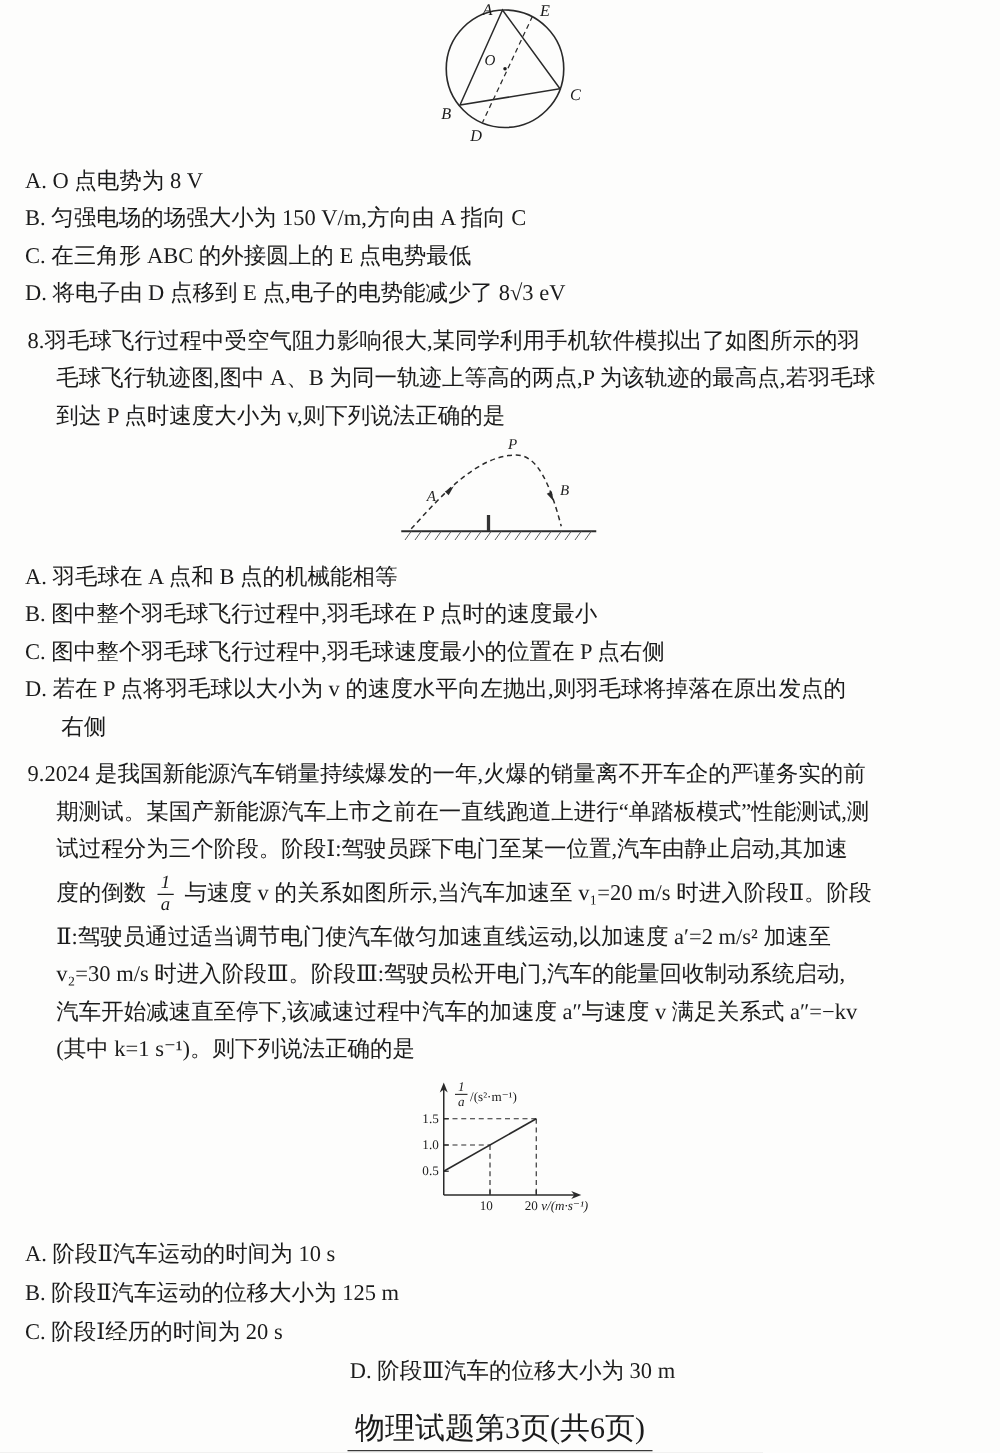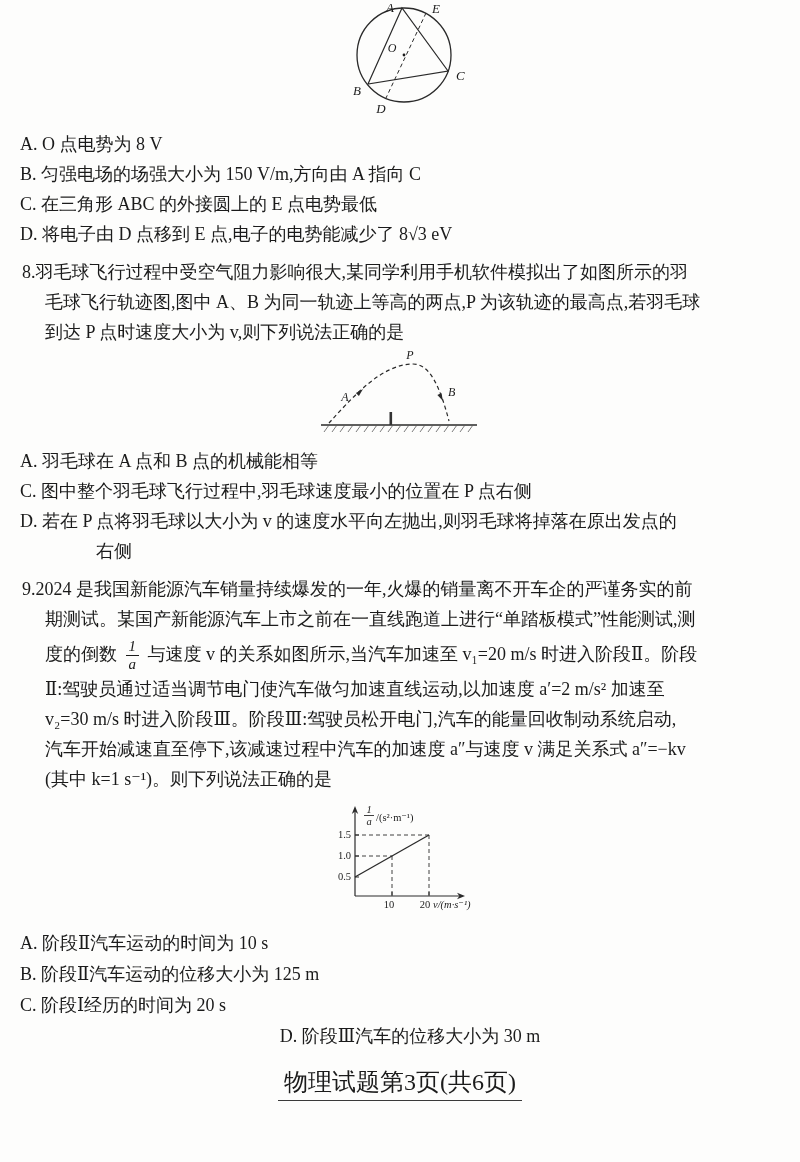--- a/index.html
+++ b/index.html
@@ -5,21 +5,21 @@
   html,body{margin:0;padding:0;background:#e8e8e8;}
   .page{
     width:800px;height:1162px;margin:0 auto;background:#fdfdfc;position:relative;
     font-family:"Liberation Serif","DejaVu Serif",serif;
     color:#1b1b1b;font-size:18px;overflow:hidden;
   }
   .line{line-height:30px;white-space:nowrap;}
   .qfirst{padding-left:22px;}
   .cont{padding-left:45px;}
   .opt{padding-left:20px;line-height:30px;white-space:nowrap;}
-  .opt-cont{padding-left:96px;line-height:30px;white-space:nowrap;}
+  .opt-cont{padding-left:49px;line-height:30px;white-space:nowrap;}
   .fig{text-align:center;position:relative;}
   .fig1{left:7px;padding-top:0;}
   .fig2{left:6px;padding:2px 0 0 0;}
   .fig3{left:8px;padding:4px 0 0 0;}
   .q7opts{margin-top:6px;}
   .stem{margin-top:8px;}
   .frac-line{line-height:40px;}
   .frac{
     display:inline-flex;flex-direction:column;align-items:center;
     vertical-align:middle;line-height:1.05;margin:0 4px;font-style:italic;
@@ -95,28 +95,30 @@
       <polygon points="44,40 39.9,47.1 36.9,44.1" fill="#2a2a2a"></polygon>
       <polygon points="124,52 122.4,43.9 118.4,45.9" fill="#2a2a2a"></polygon>
       <text x="91" y="10" font-size="12" text-anchor="middle" class="pt-label">P</text>
       <text x="26" y="52" font-size="12" text-anchor="middle" class="pt-label">A</text>
       <text x="129" y="47" font-size="12" text-anchor="start" class="pt-label">B</text>
     </svg>
   </div>
 
   <div>
     <div class="opt">A. 羽毛球在 A 点和 B 点的机械能相等</div>
+    <div class="opt">B. 图中整个羽毛球飞行过程中,羽毛球在 P 点时的速度最小</div>
     <div class="opt">C. 图中整个羽毛球飞行过程中,羽毛球速度最小的位置在 P 点右侧</div>
     <div class="opt">D. 若在 P 点将羽毛球以大小为 v 的速度水平向左抛出,则羽毛球将掉落在原出发点的</div>
     <div class="opt-cont">右侧</div>
   </div>
 
   <div class="stem">
     <div class="line qfirst">9.2024 是我国新能源汽车销量持续爆发的一年,火爆的销量离不开车企的严谨务实的前</div>
     <div class="line cont">期测试。某国产新能源汽车上市之前在一直线跑道上进行“单踏板模式”性能测试,测</div>
+    <div class="line cont">试过程分为三个阶段。阶段Ⅰ:驾驶员踩下电门至某一位置,汽车由静止启动,其加速</div>
     <div class="line cont frac-line">
       <span>度的倒数</span>
       <span class="frac">
         <span class="num">1</span>
         <span class="den">a</span>
       </span>
       <span>与速度 v 的关系如图所示,当汽车加速至 v₁=20 m/s 时进入阶段Ⅱ。阶段</span>
     </div>
     <div class="line cont">Ⅱ:驾驶员通过适当调节电门使汽车做匀加速直线运动,以加速度 a′=2 m/s² 加速至</div>
     <div class="line cont">v₂=30 m/s 时进入阶段Ⅲ。阶段Ⅲ:驾驶员松开电门,汽车的能量回收制动系统启动,</div>

